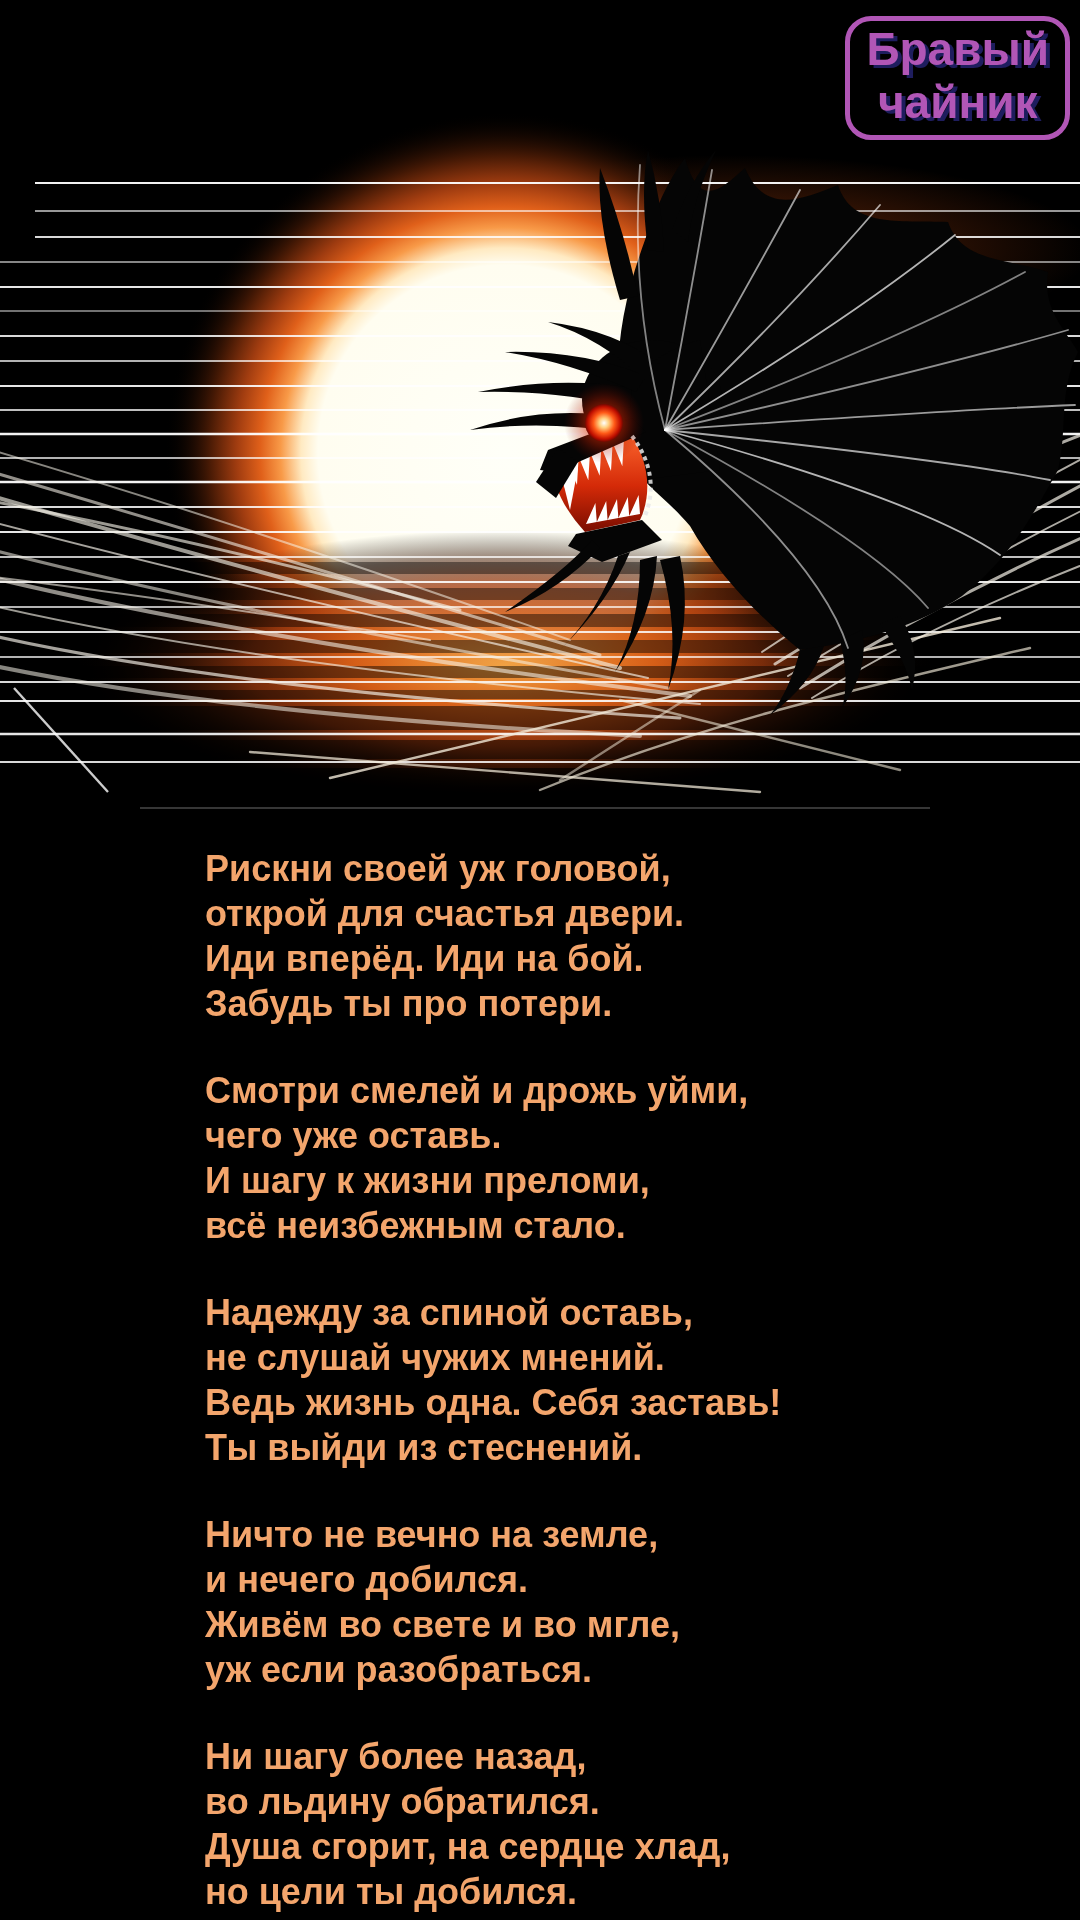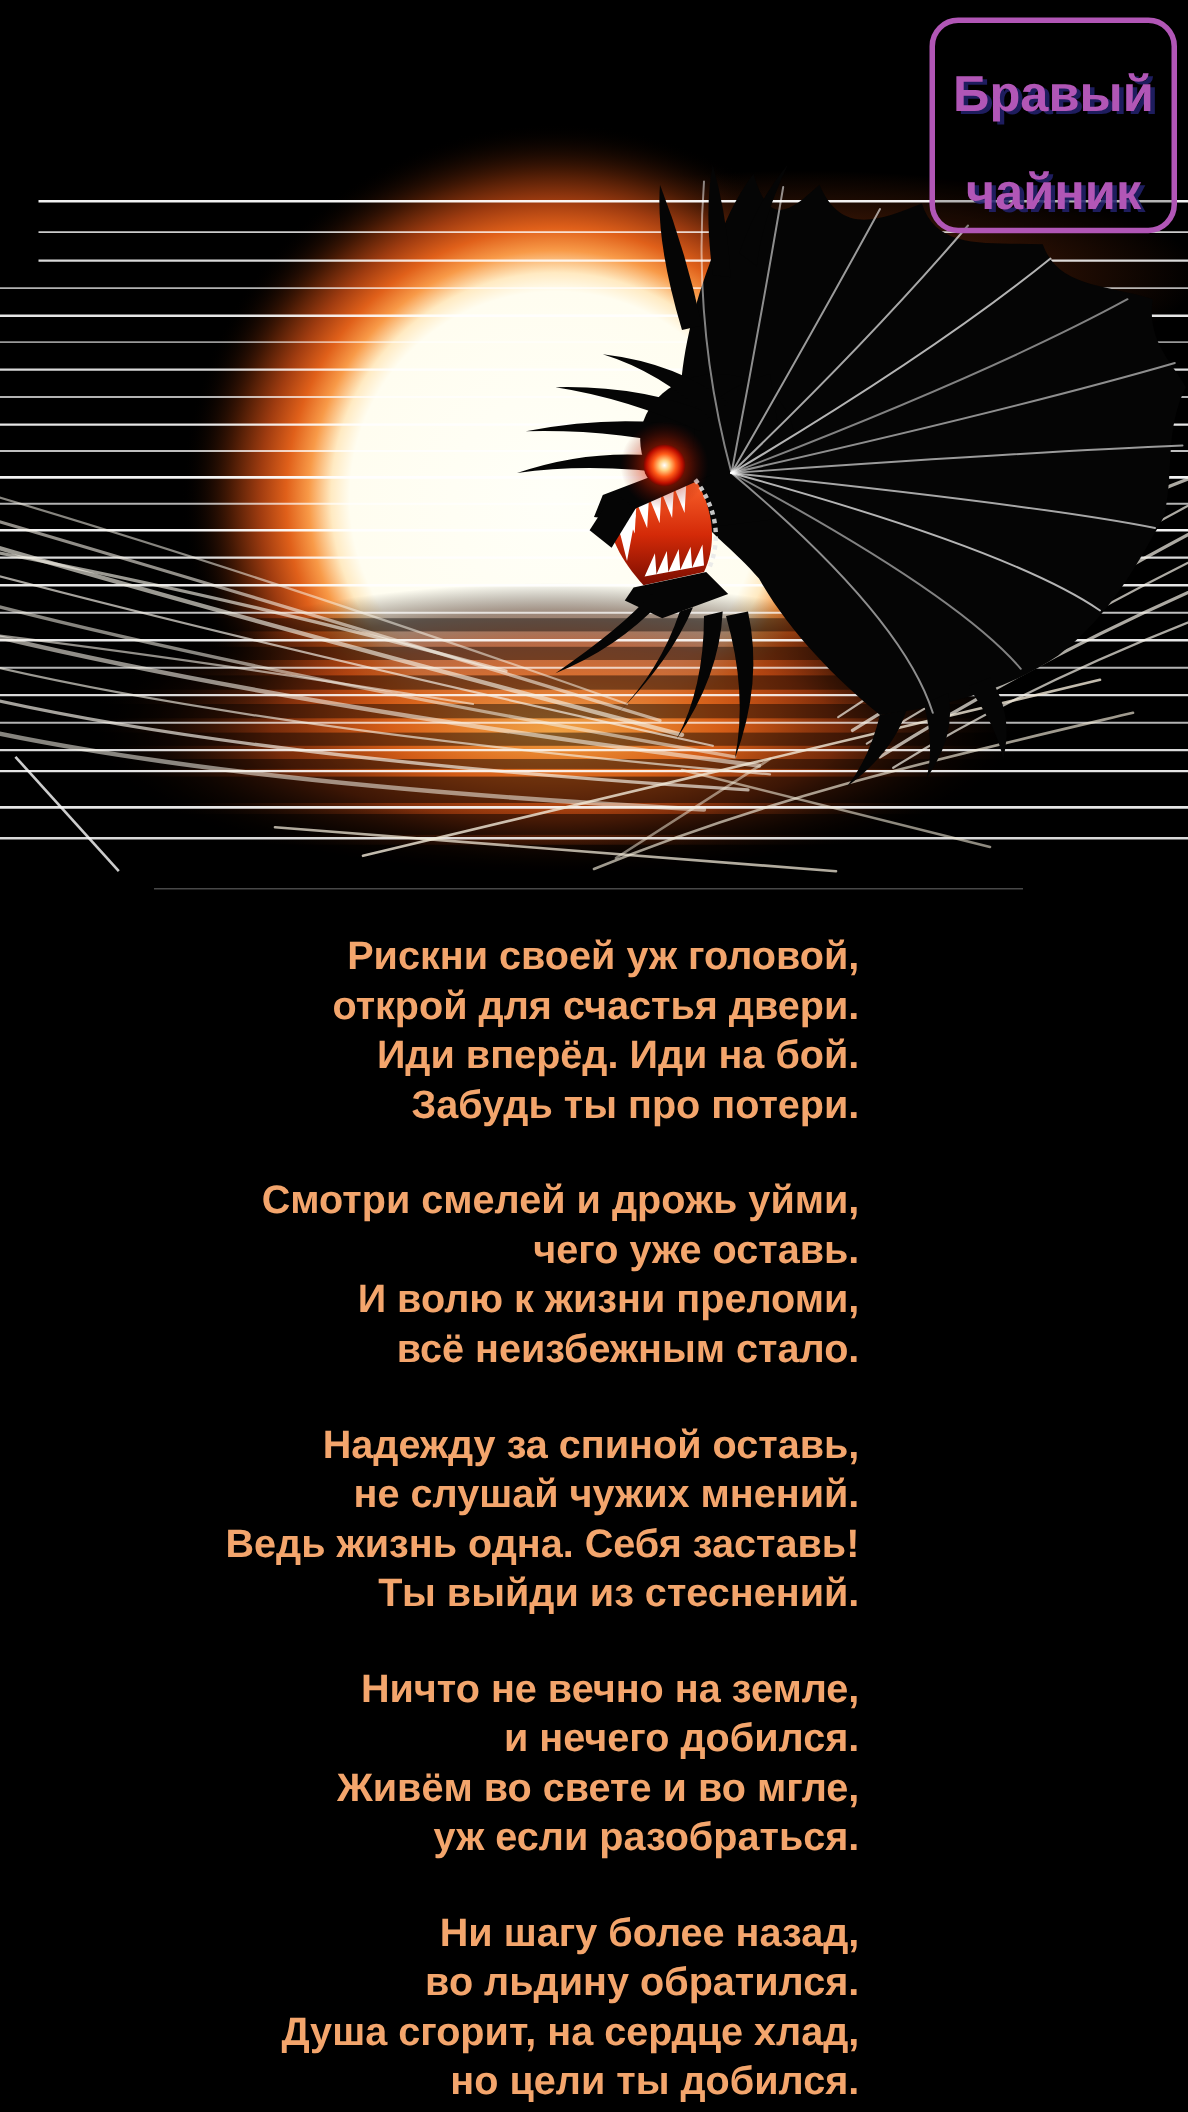--- a/index.html
+++ b/index.html
@@ -11,28 +11,28 @@
   .badge{
     position:absolute;top:16px;right:10px;
     border:5px solid #b156b6;border-radius:26px;
     padding:2px 16px 6px 16px;
     text-align:center;
     font-weight:bold;font-size:46px;line-height:53px;
     color:#b156b6;
     text-shadow:4px 3px 0 rgba(35,34,110,0.85);
     background:rgba(0,0,0,0.25);
   }
-  .badge .bline{display:block;margin-top:36px;}
+  .badge .bline{display:block;}
   .poem{
     position:absolute;left:205px;top:846px;
     font-weight:bold;font-size:36px;line-height:45px;
     color:#f3a56c;
     text-shadow:1px 2px 2px rgba(0,0,0,0.9);
   }
-  .stanza{margin:0 0 42px 0;text-align:right;}
+  .stanza{margin:0 0 42px 0;}
   .poem-line{display:block;white-space:nowrap;}
 </style>
 </head>
 <body style="background: rgb(0, 0, 0);">
 
 <svg class="art" width="1080" height="820" viewBox="0 0 1080 820" aria-hidden="true">
   <defs>
     <radialGradient id="sunGrad" cx="50%" cy="50%" r="50%">
       <stop offset="0%" stop-color="#fffff8"></stop>
       <stop offset="55%" stop-color="#fffdf0"></stop>
@@ -236,21 +236,21 @@
 <div class="poem" style="color: rgb(243, 165, 108);">
   <div class="stanza">
     <span class="poem-line">Рискни своей уж головой,</span>
     <span class="poem-line">открой для счастья двери.</span>
     <span class="poem-line">Иди вперёд. Иди на бой.</span>
     <span class="poem-line">Забудь ты про потери.</span>
   </div>
   <div class="stanza">
     <span class="poem-line">Смотри смелей и дрожь уйми,</span>
     <span class="poem-line">чего уже оставь.</span>
-    <span class="poem-line">И волю к жизни преломи,</span>
+    <span class="poem-line">И шагу к жизни преломи,</span>
     <span class="poem-line">всё неизбежным стало.</span>
   </div>
   <div class="stanza">
     <span class="poem-line">Надежду за спиной оставь,</span>
     <span class="poem-line">не слушай чужих мнений.</span>
     <span class="poem-line">Ведь жизнь одна. Себя заставь!</span>
     <span class="poem-line">Ты выйди из стеснений.</span>
   </div>
   <div class="stanza">
     <span class="poem-line">Ничто не вечно на земле,</span>

